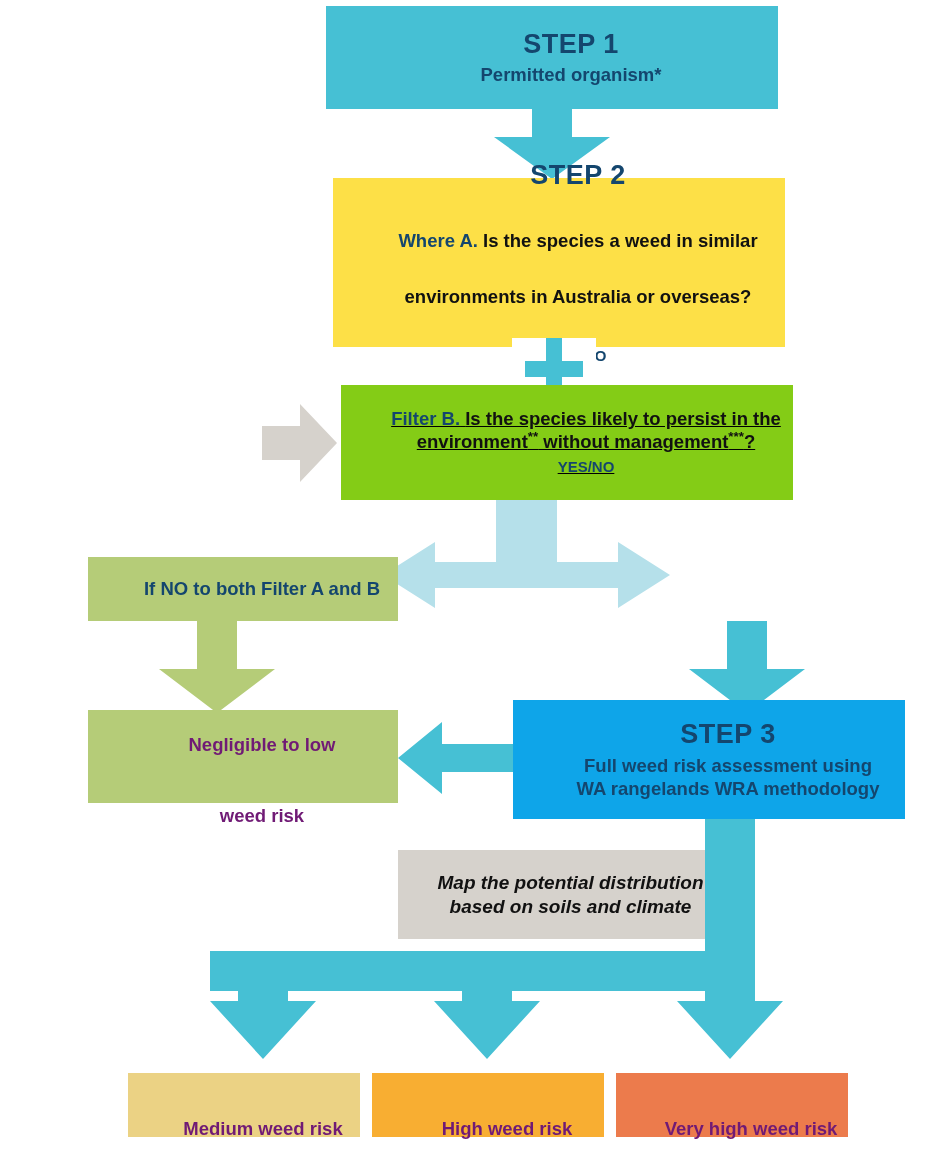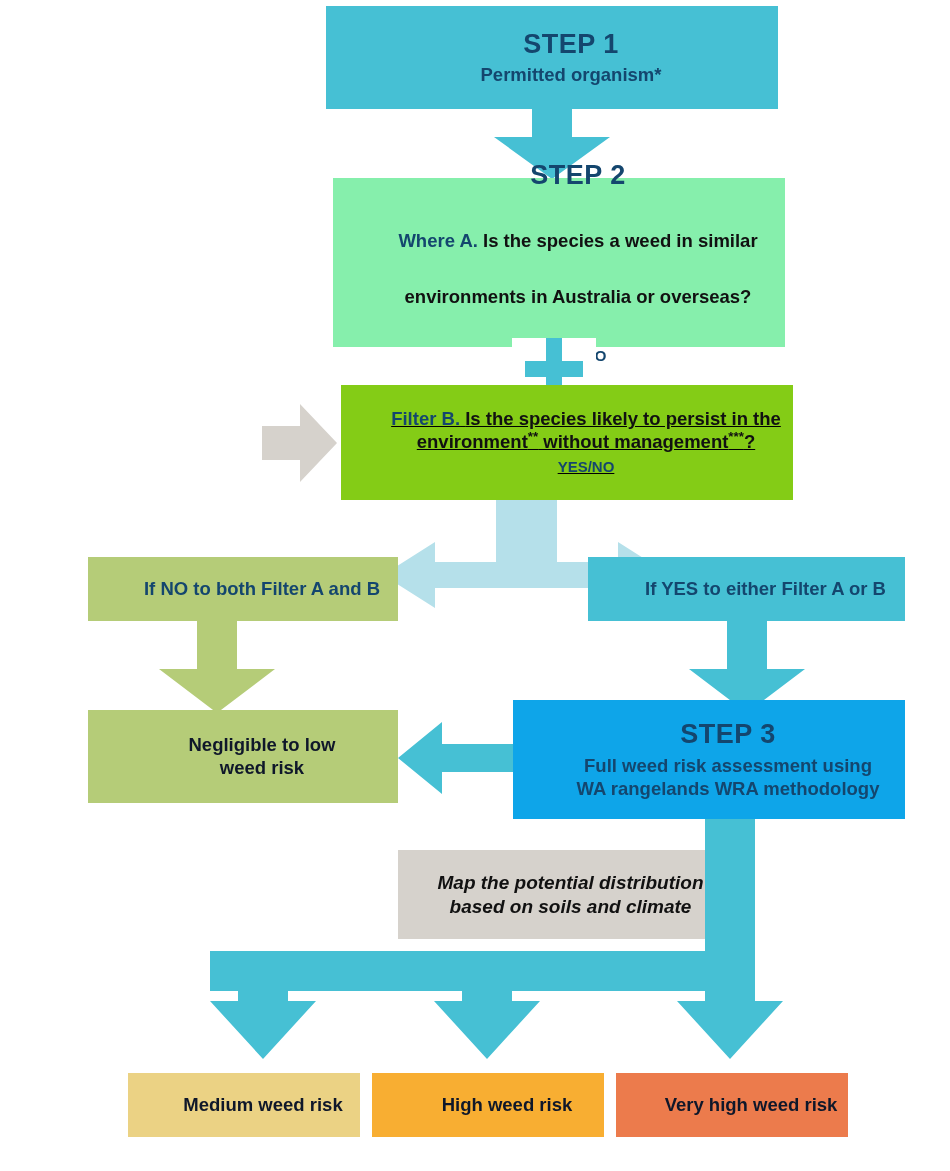--- a/index.html
+++ b/index.html
@@ -55,41 +55,42 @@
     color:#111111;
   }
   .navy-label{
     font-weight:bold;
     font-size:18.5px;
     color:#14466e;
   }
   .black-label{
     font-weight:bold;
     font-size:18.5px;
-    color:#0f172a;
+    color:#701a75;
+    margin-top:48px;
   }
   .arrow{ position:absolute; }
   sup{ font-size:0.72em; vertical-align:super; line-height:0; }
   .shape{ position:absolute; }
 </style>
 </head>
 <body>
 
 <div id="canvas">
 
   <div class="box" style="left:326px; top:6px; width:452px; height:103px; background:#46c0d4;">
     <div class="step-title">STEP 1</div>
     <div class="step-sub">Permitted organism*</div>
   </div>
 
   <svg class="arrow" style="left:494px; top:109px;" width="116" height="70" viewBox="0 0 116 70">
     <polygon points="38,0 78,0 78,28 116,28 58,70 0,28 38,28" fill="#46c0d4"></polygon>
   </svg>
 
-  <div class="box" style="left:333px; top:178px; width:452px; height:169px; background:#86efac;gap:34px;">
+  <div class="box" style="left:333px; top:178px; width:452px; height:169px; background:#fde047;gap:34px;">
     <div class="step-title">STEP 2</div>
     <div class="body-dark">
       <span class="filter-lead">Where A.</span>
       <span>Is the species a weed in similar</span>
     </div>
     <div class="body-dark">environments in Australia or overseas?</div>
     <div class="yesno">YES/NO</div>
   </div>
 
   <svg class="shape" style="left:512px; top:338px;" width="84" height="62" viewBox="0 0 84 62">
@@ -119,25 +120,20 @@
 
     <polygon points="0,75 52,42 52,62 235,62 235,42 287,75 235,108 235,88 52,88 52,108" fill="#b5e0ea"></polygon>
   </svg>
 
   <div class="box" style="left:88px; top:557px; width:310px; height:64px; background:#b5cc78;">
     <div class="navy-label">
       <span>If </span><span style="font-weight:bold;margin-top:30px;">NO</span><span> to both Filter A and B</span>
     </div>
   </div>
 
-  <div class="box" style="left:588px; top:557px; width:317px; height:64px; background:#46c0d4;">
-    <div class="navy-label">
-      <span>If </span><span style="font-weight:bold;">YES</span><span> to either Filter A or B</span>
-    </div>
-  </div>
 
   <svg class="arrow" style="left:159px; top:621px;" width="116" height="92" viewBox="0 0 116 92">
     <polygon points="38,0 78,0 78,48 116,48 58,92 0,48 38,48" fill="#b5cc78"></polygon>
   </svg>
 
   <svg class="arrow" style="left:689px; top:621px;" width="116" height="92" viewBox="0 0 116 92">
     <polygon points="38,0 78,0 78,48 116,48 58,92 0,48 38,48" fill="#46c0d4"></polygon>
   </svg>
 
   <div class="box" style="left:88px; top:710px; width:310px; height:93px; background:#b5cc78;">

